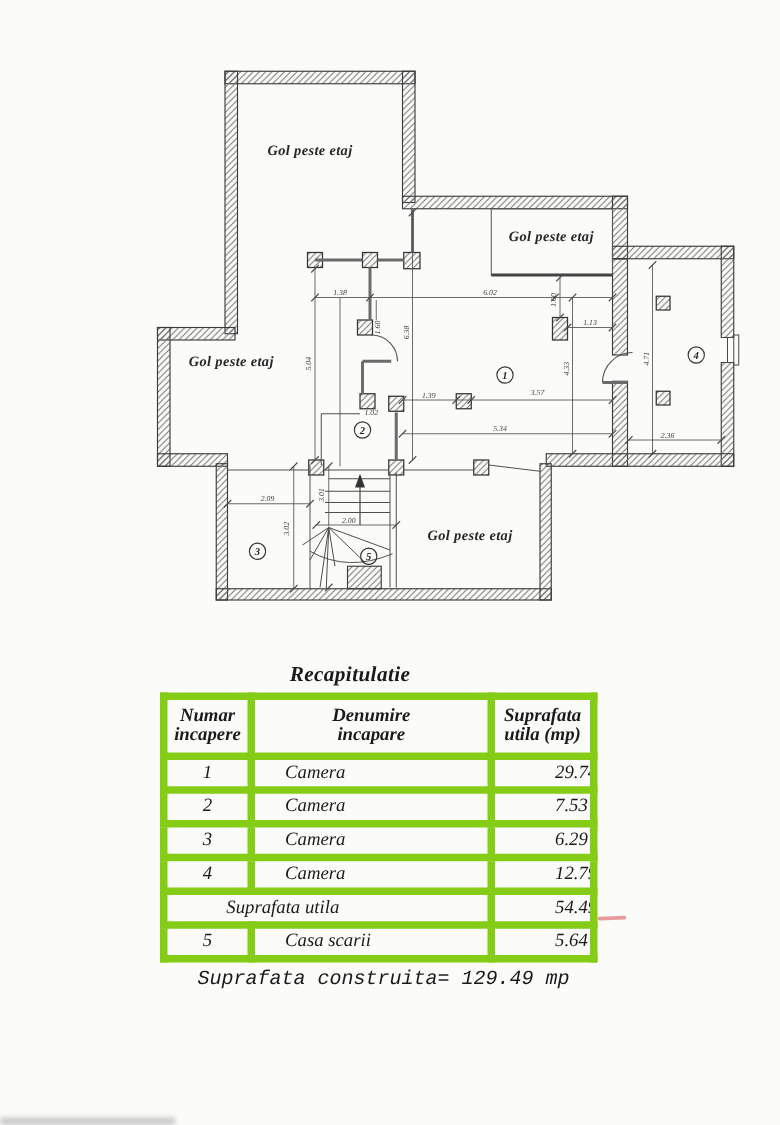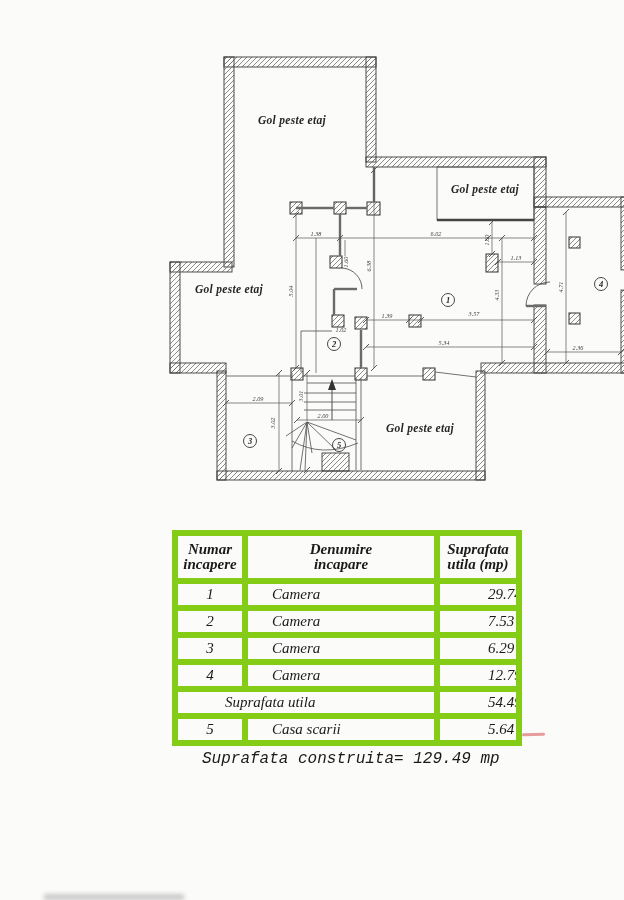--- a/index.html
+++ b/index.html
@@ -3,21 +3,21 @@
 <meta charset="utf-8">
 <style>
   html,body{margin:0;padding:0;}
   body{
     width:624px;height:900px;
     background:#fbfbf9;
     font-family:"Liberation Serif",serif;
     position:relative;overflow:hidden;
     color:#1a1a1a;
   }
-  .sheet{position:absolute;inset:0;margin-left:44px;}
+  .sheet{position:absolute;inset:0;}
   svg.plan{position:absolute;left:0;top:0;}
 
   
   .void-label{font:italic bold 11.5px "Liberation Serif",serif;fill:#262626;letter-spacing:.3px;}
   .dim{font:italic 6.2px "Liberation Serif",serif;fill:#3d3d3d;}
   .roomno{font:italic bold 8.5px "Liberation Serif",serif;fill:#2a2a2a;}
 
   
   .recap{position:absolute;left:128px;top:530px;width:344px;}
   .recap-title{
@@ -243,20 +243,21 @@
     <circle cx="295" cy="445" r="6.5"></circle>
     <text class="roomno" x="404" y="303" stroke="none" fill="#2a2a2a">1</text>
     <text class="roomno" x="290" y="347" stroke="none" fill="#2a2a2a">2</text>
     <text class="roomno" x="206" y="444" stroke="none" fill="#2a2a2a">3</text>
     <text class="roomno" x="557" y="287" stroke="none" fill="#2a2a2a">4</text>
     <text class="roomno" x="295" y="448" stroke="none" fill="#2a2a2a">5</text>
   </g>
 </svg>
 
 <div class="recap">
+  <div class="recap-title">Recapitulatie</div>
   <table class="recap-table">
     <colgroup>
           <col class="c1">
           <col class="c2">
           <col class="c3">
         </colgroup>
     <thead>
       <tr>
         <th>
           <span>Numar</span><br>

